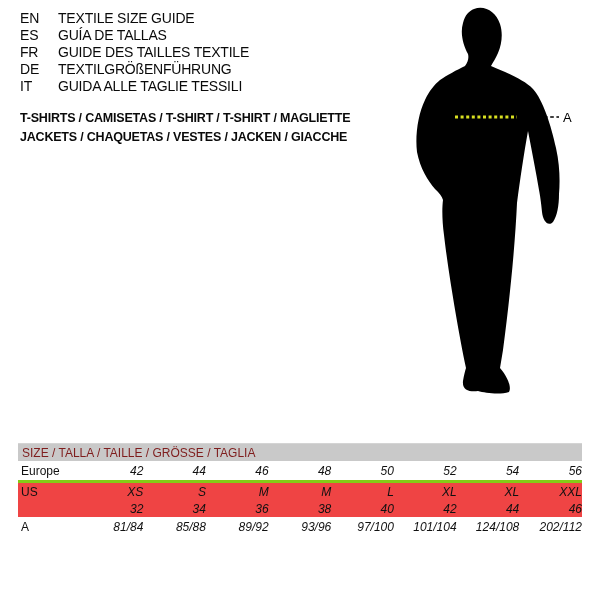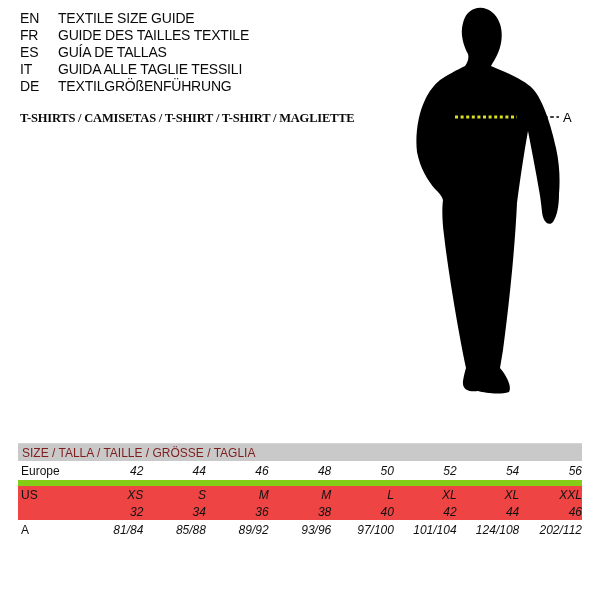--- a/index.html
+++ b/index.html
@@ -7,78 +7,79 @@
     position:relative; width:600px; height:600px; background:#ffffff;
     font-family:"Liberation Sans", sans-serif; color:#0a0a0a; overflow:hidden;
   }
 
   
   .lang-list { position:absolute; left:20px; top:10px; }
   .lang-row { display:flex; font-weight:normal; font-size:14px; line-height:17px; letter-spacing:-0.2px; }
   .lang-code { width:38px; }
 
   
-  .categories { position:absolute; left:20px; top:109px; font-weight:bold; font-size:12.5px; line-height:19px; letter-spacing:-0.2px;font-family:Liberation Serif, serif; }
+  .categories { position:absolute; left:20px; top:109px; font-weight:bold; font-size:12.5px; line-height:19px; letter-spacing:-0.2px; }
 
   
   .figure { position:absolute; left:390px; top:0; width:210px; height:400px; }
 
   
   .section-title { position:absolute; left:20px; top:418px; font-weight:bold; font-size:12.5px; letter-spacing:-0.2px; }
 
   
   .size-table {
     position:absolute; left:18px; top:443px; width:564px;
     border-collapse:collapse; table-layout:fixed; font-size:12px; color:#111;
     border-top:1px solid #d4d4d4;
   }
   .size-table th {
     background:#c9c9c9; font-weight:normal; text-align:left;
     height:17px; padding:0 0 0 4px; font-size:12px; color:#7f1d1d;
   }
   .size-table td { padding:0; height:17px; vertical-align:middle; }
   .size-table td.lbl { width:56px; text-align:left; padding-left:3px; }
   .size-table td.val { text-align:right;font-style:italic; }
-  tr.row-europe td { height:19px; border-bottom:6px solid #84cc16; background:#ffffff; }
+  tr.row-europe td { height:19px; border-bottom:3px solid #84cc16; background:#ffffff; }
   tr.row-us td, tr.row-uk td { background:#ef4444; }
   tr.row-a td { height:19px; background:#ffffff; }
 
   
   .footnote { position:absolute; left:20px; top:543px; font-weight:bold; font-size:12.5px; letter-spacing:-0.2px; }
 </style>
 </head>
 <body>
 
 <div class="page">
 
   <div class="lang-list">
     <div class="lang-row">
       <span class="lang-code">EN</span>
       <span class="lang-label">TEXTILE SIZE GUIDE</span>
     </div>
     <div class="lang-row">
+      <span class="lang-code">ES</span>
+      <span class="lang-label">GUÍA DE TALLAS</span>
+    </div>
+    <div class="lang-row">
       <span class="lang-code">FR</span>
       <span class="lang-label">GUIDE DES TAILLES TEXTILE</span>
     </div>
     <div class="lang-row">
-      <span class="lang-code">ES</span>
-      <span class="lang-label">GUÍA DE TALLAS</span>
+      <span class="lang-code">DE</span>
+      <span class="lang-label">TEXTILGRÖßENFÜHRUNG</span>
     </div>
     <div class="lang-row">
       <span class="lang-code">IT</span>
       <span class="lang-label">GUIDA ALLE TAGLIE TESSILI</span>
     </div>
-    <div class="lang-row">
-      <span class="lang-code">DE</span>
-      <span class="lang-label">TEXTILGRÖßENFÜHRUNG</span>
-    </div>
   </div>
 
   <div class="categories">
     <div>T-SHIRTS / CAMISETAS / T-SHIRT / T-SHIRT / MAGLIETTE</div>
+    <div>JACKETS / CHAQUETAS / VESTES / JACKEN / GIACCHE</div>
   </div>
 
   <svg class="figure" viewBox="0 0 210 400" width="210" height="400">
     <path fill="#000000" d="
       M 84 9
       C 95 5 106 12 110 24
       C 113 33 112 44 108 53
       C 106 58 103 62 101 66
       C 115 72 133 79 143 89
       C 153 100 161 125 166 148

